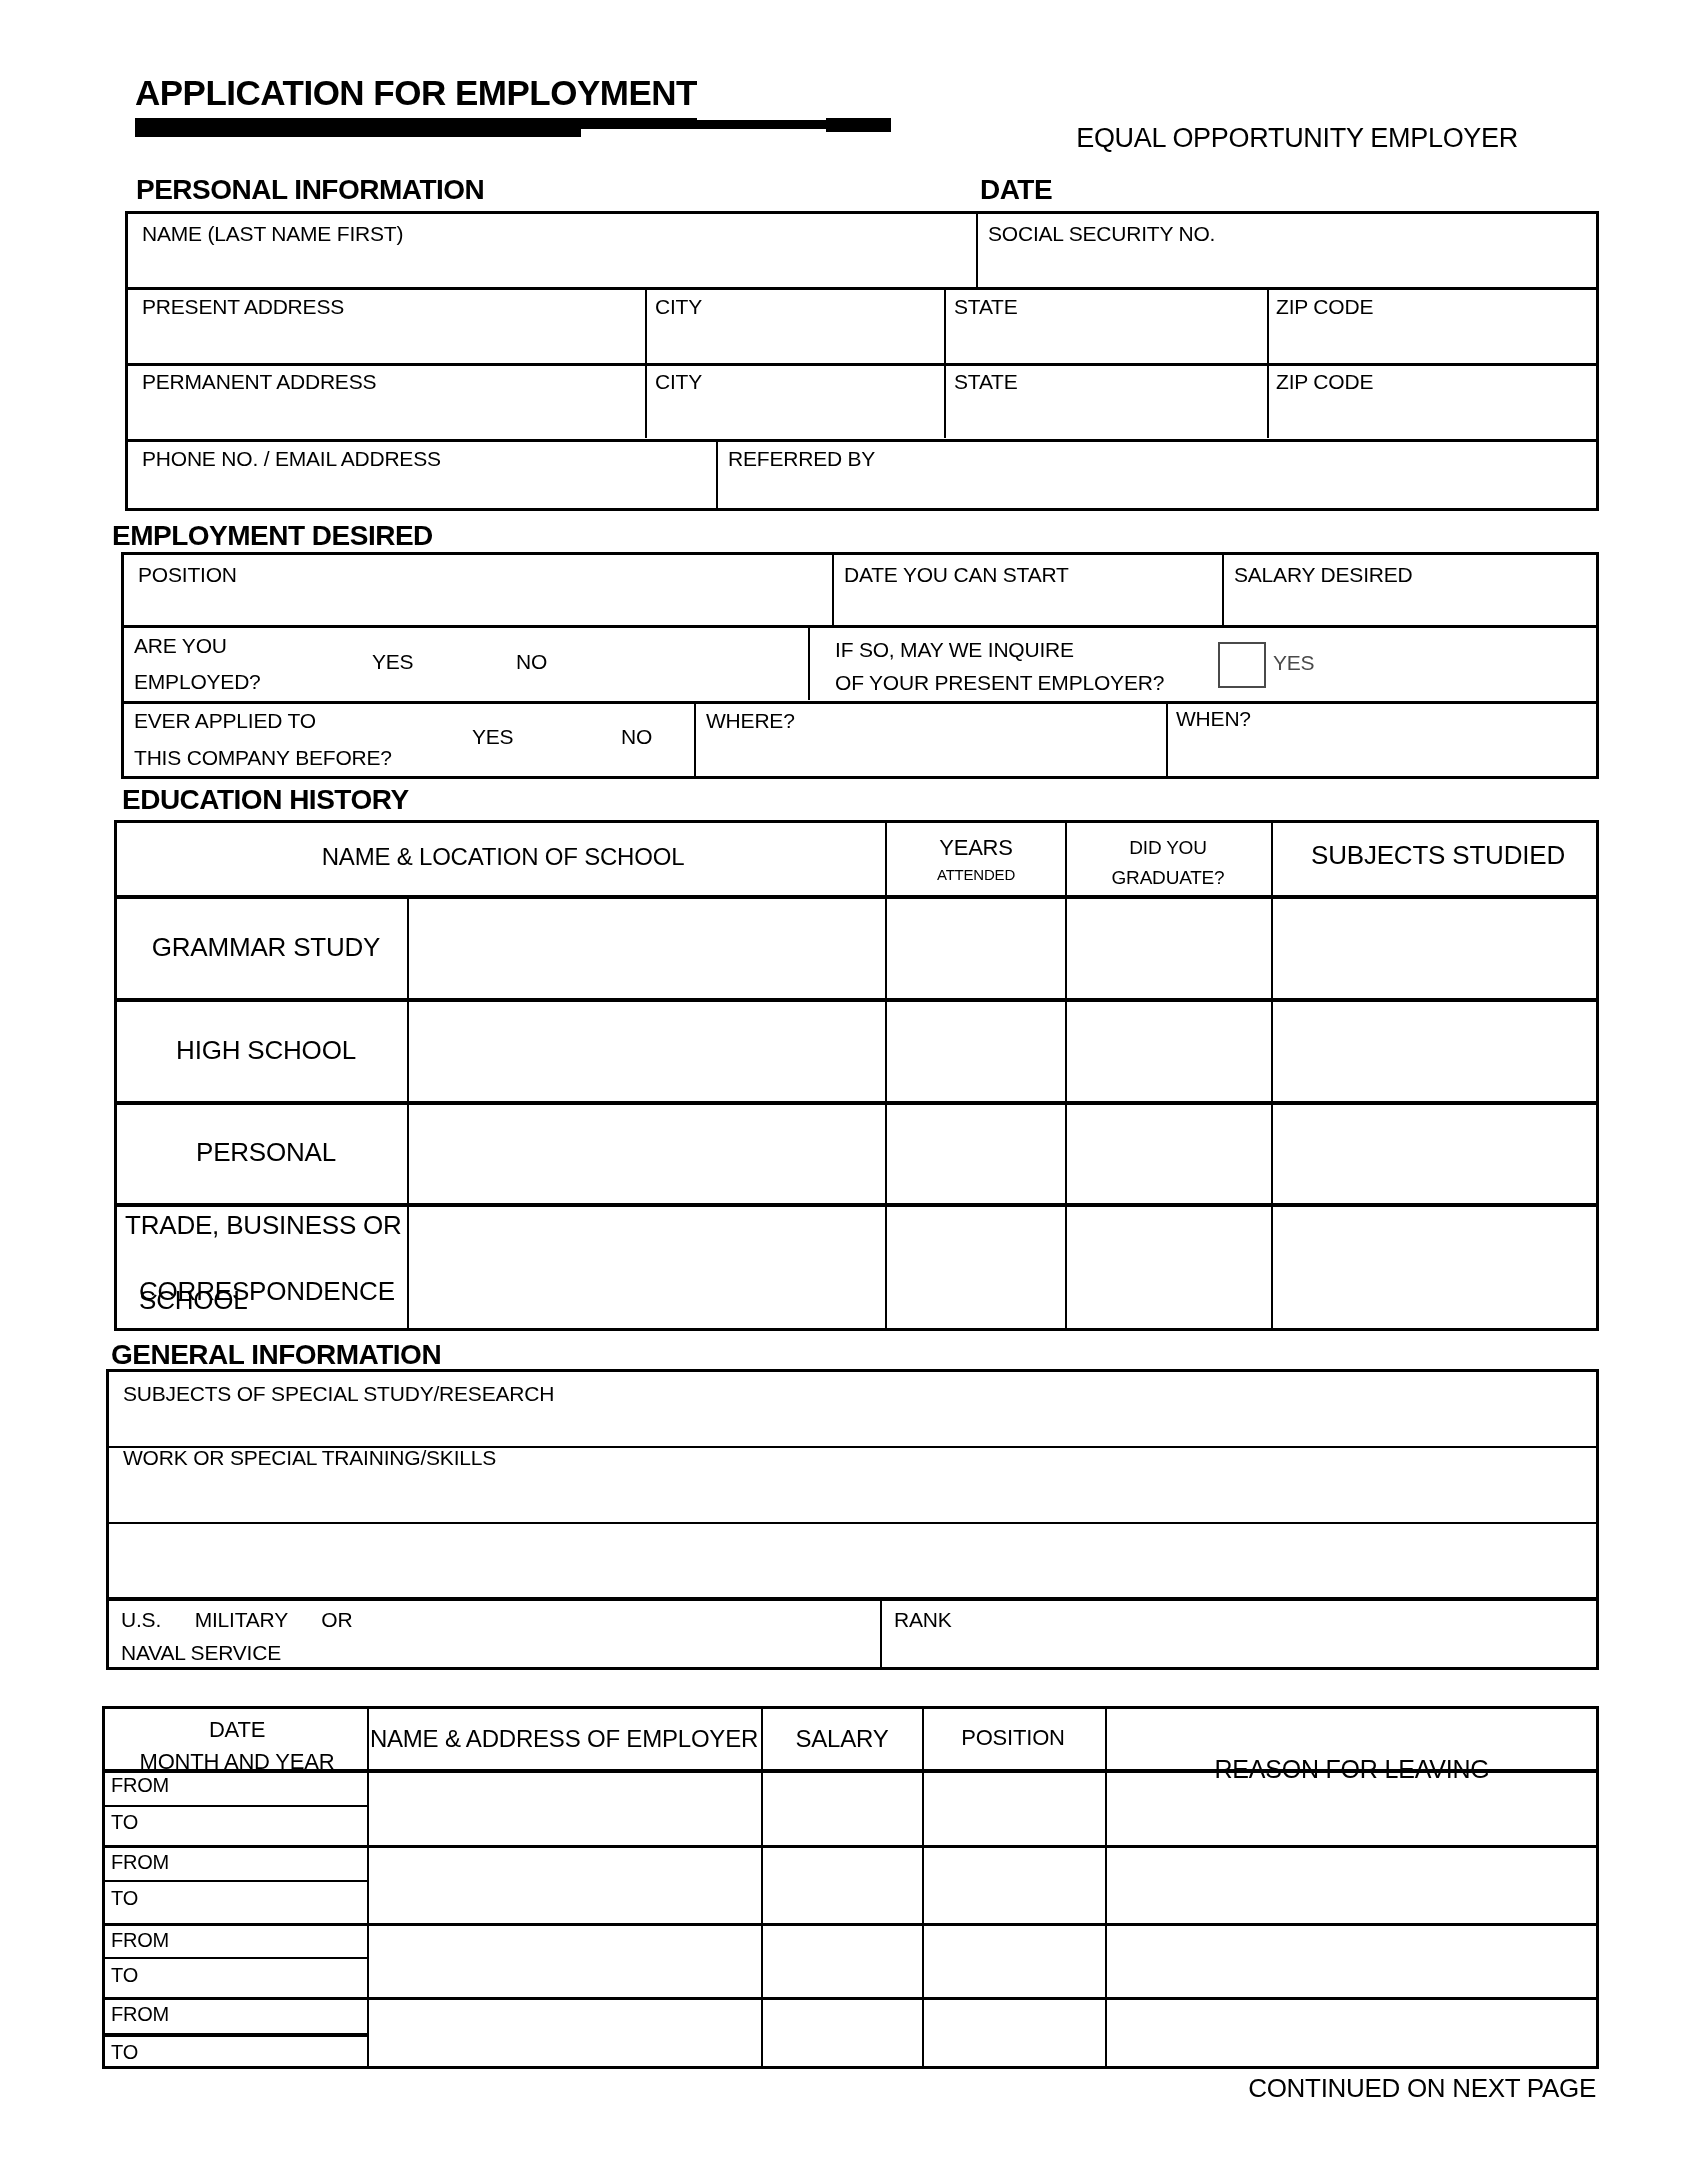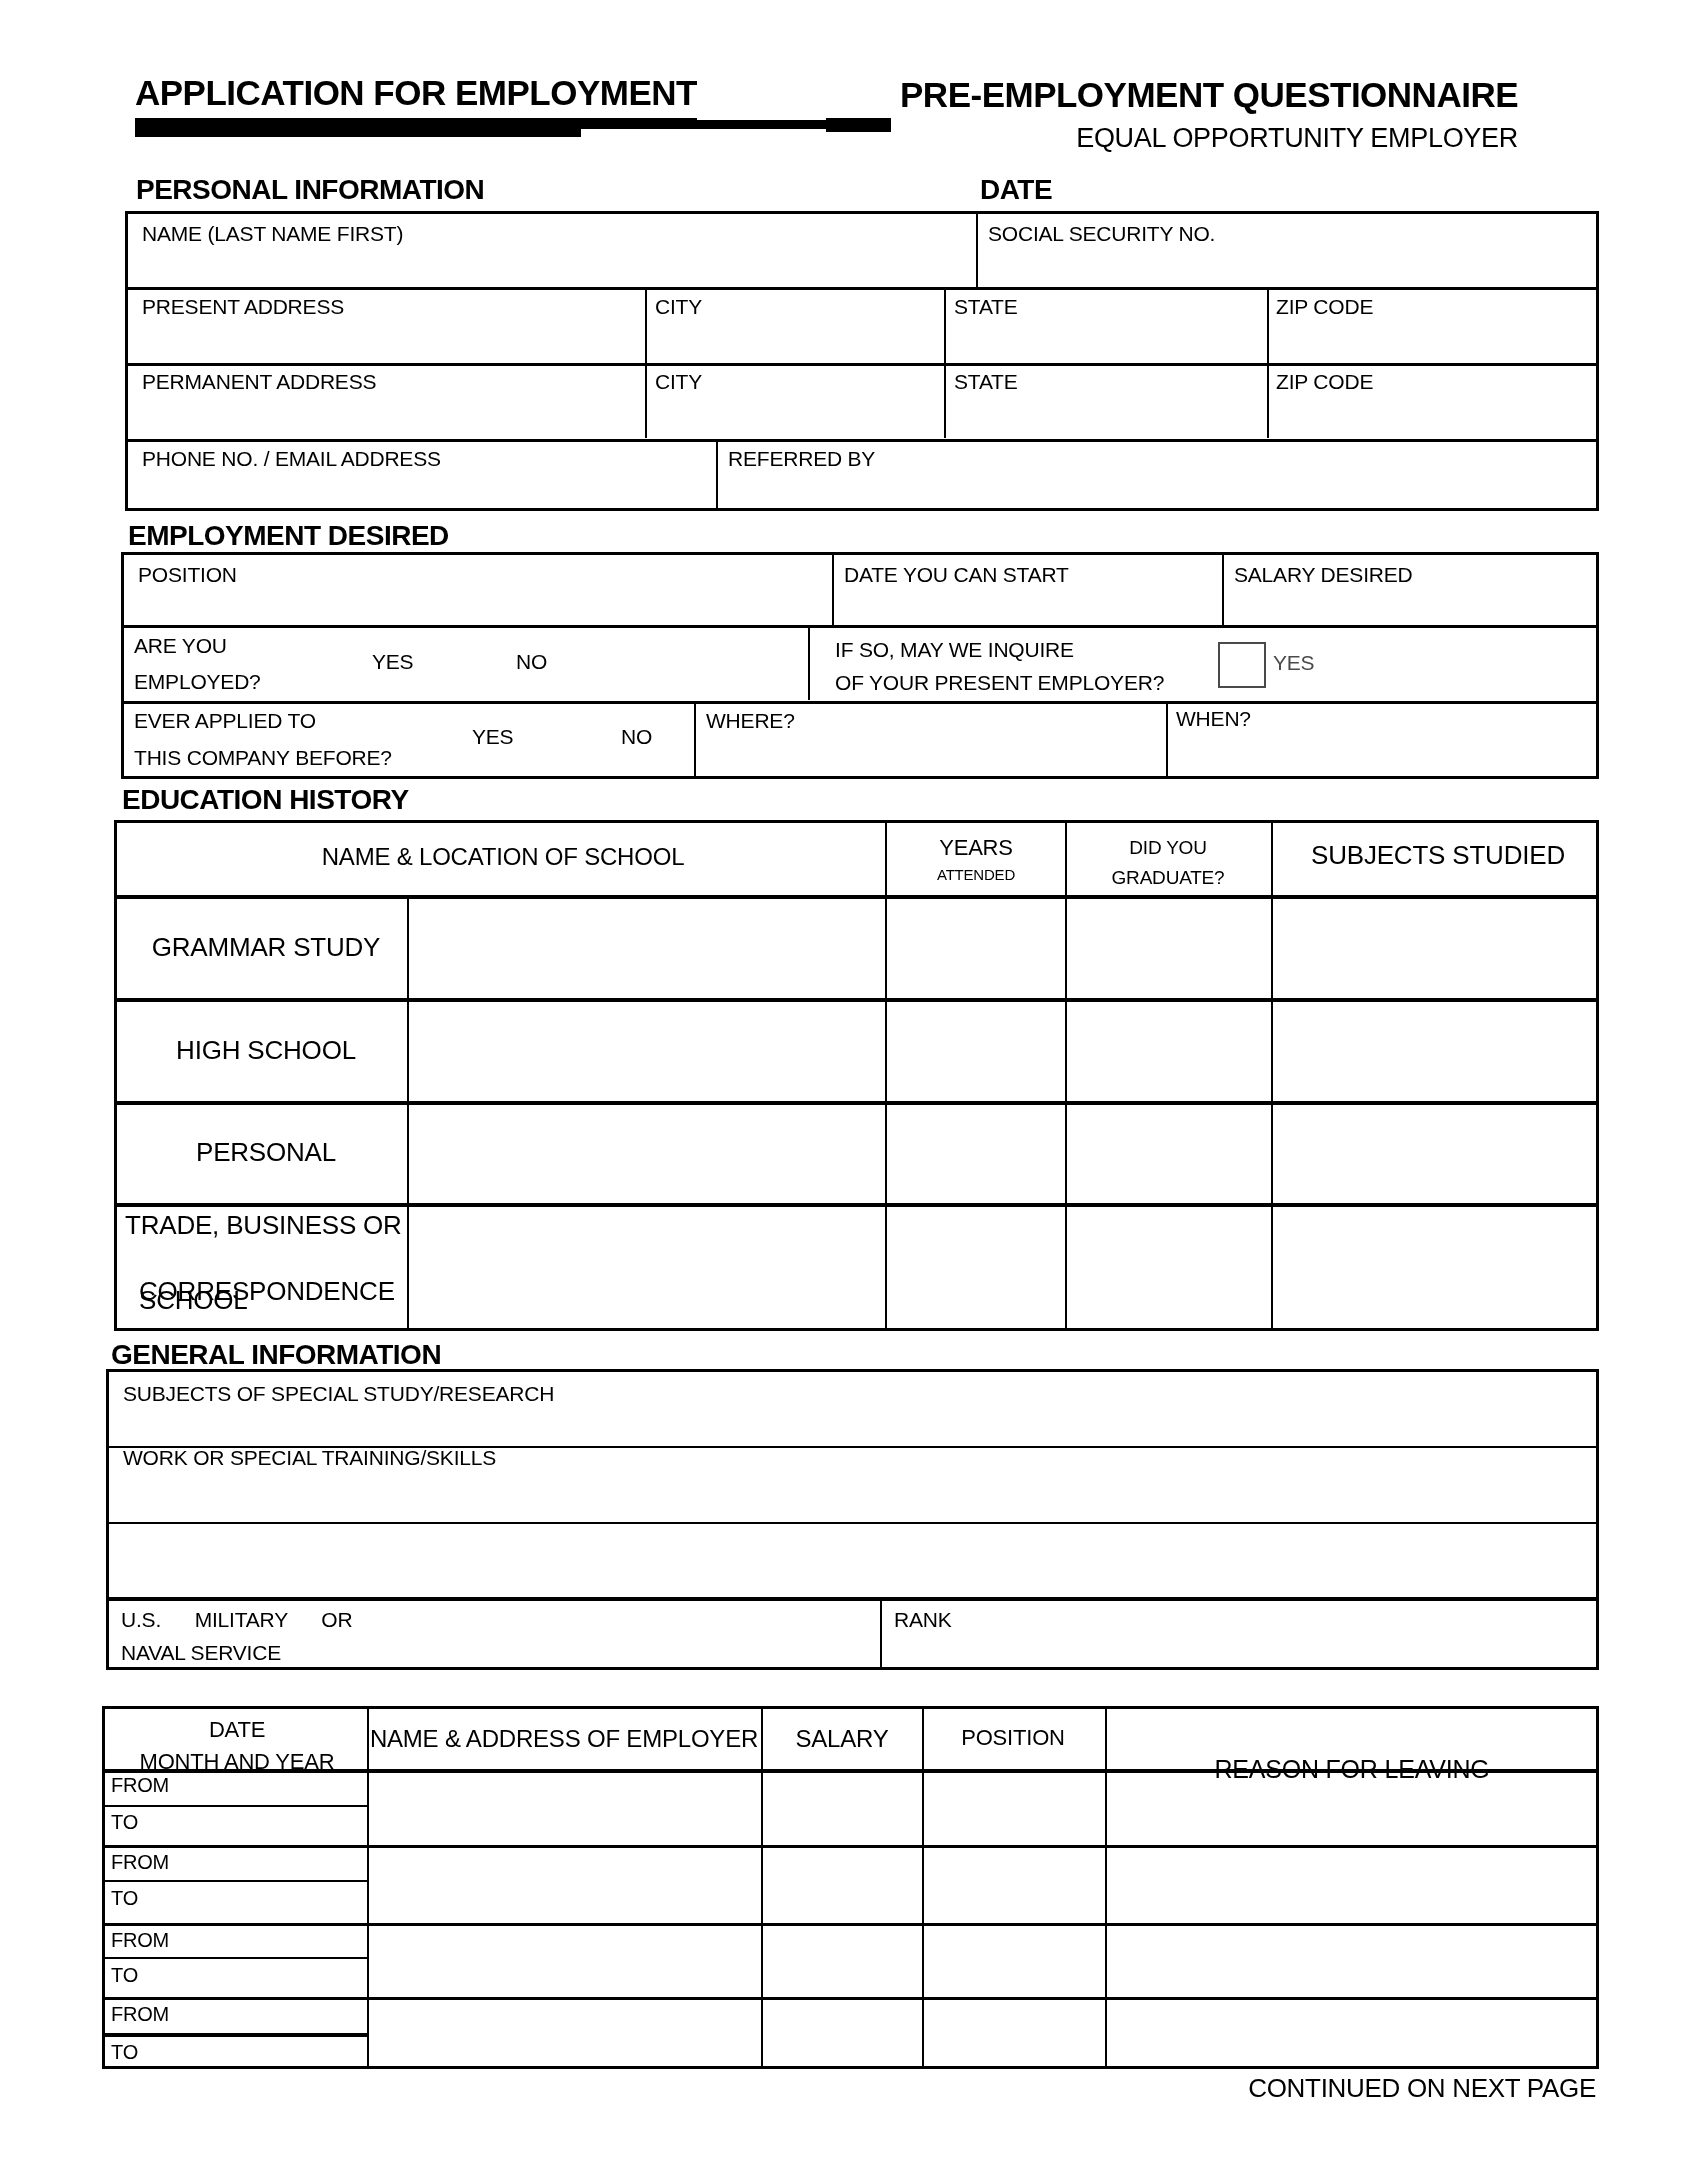--- a/index.html
+++ b/index.html
@@ -25,21 +25,20 @@
 </head>
 <body>
 
 <div class="page">
 
   <div class="title" style="left:135px;top:73px;border-bottom:4px solid #000;padding-bottom:5px;">APPLICATION FOR EMPLOYMENT</div>
   <div class="bar" style="left:135px;top:120px;width:446px;height:17px;"></div>
   <div class="bar" style="left:578px;top:120px;width:249px;height:9px;"></div>
   <div class="bar" style="left:826px;top:118px;width:65px;height:14px;"></div>
 
-  <div class="title" style="left:792px;top:75px;width:726px;text-align:right;">PRE-EMPLOYMENT QUESTIONNAIRE</div>
   <div class="abs" style="left:792px;top:123px;width:726px;text-align:right;font-size:27px;letter-spacing:-0.3px;white-space:nowrap;">EQUAL OPPORTUNITY EMPLOYER</div>
 
   <div class="heading" style="left:136px;top:174px;">PERSONAL INFORMATION</div>
   <div class="heading" style="left:980px;top:174px;">DATE</div>
 
   <div class="tbl" style="left:125px;top:211px;width:1474px;height:300px;">
     <div class="hl" style="top:73px;"></div>
     <div class="hl" style="top:149px;"></div>
     <div class="hl" style="top:225px;"></div>
     <div class="vl" style="left:848px;top:0;height:73px;"></div>
@@ -58,21 +57,21 @@
 
     <div class="lbl" style="left:14px;top:156px;">PERMANENT ADDRESS</div>
     <div class="lbl" style="left:527px;top:156px;">CITY</div>
     <div class="lbl" style="left:826px;top:156px;">STATE</div>
     <div class="lbl" style="left:1148px;top:156px;">ZIP CODE</div>
 
     <div class="lbl" style="left:14px;top:233px;">PHONE NO. / EMAIL ADDRESS</div>
     <div class="lbl" style="left:600px;top:233px;">REFERRED BY</div>
   </div>
 
-  <div class="heading" style="left:128px;top:520px;">EMPLOYMENT DESIRED</div>
+  <div class="heading" style="left:112px;top:520px;">EMPLOYMENT DESIRED</div>
 
   <div class="tbl" style="left:121px;top:552px;width:1478px;height:227px;">
     <div class="hl" style="top:70px;"></div>
     <div class="hl" style="top:146px;"></div>
     <div class="vl" style="left:708px;top:0;height:70px;"></div>
     <div class="vl" style="left:1098px;top:0;height:70px;"></div>
     <div class="vl" style="left:684px;top:70px;height:75px;"></div>
     <div class="vl" style="left:570px;top:146px;height:75px;"></div>
     <div class="vl" style="left:1042px;top:146px;height:75px;"></div>
 

